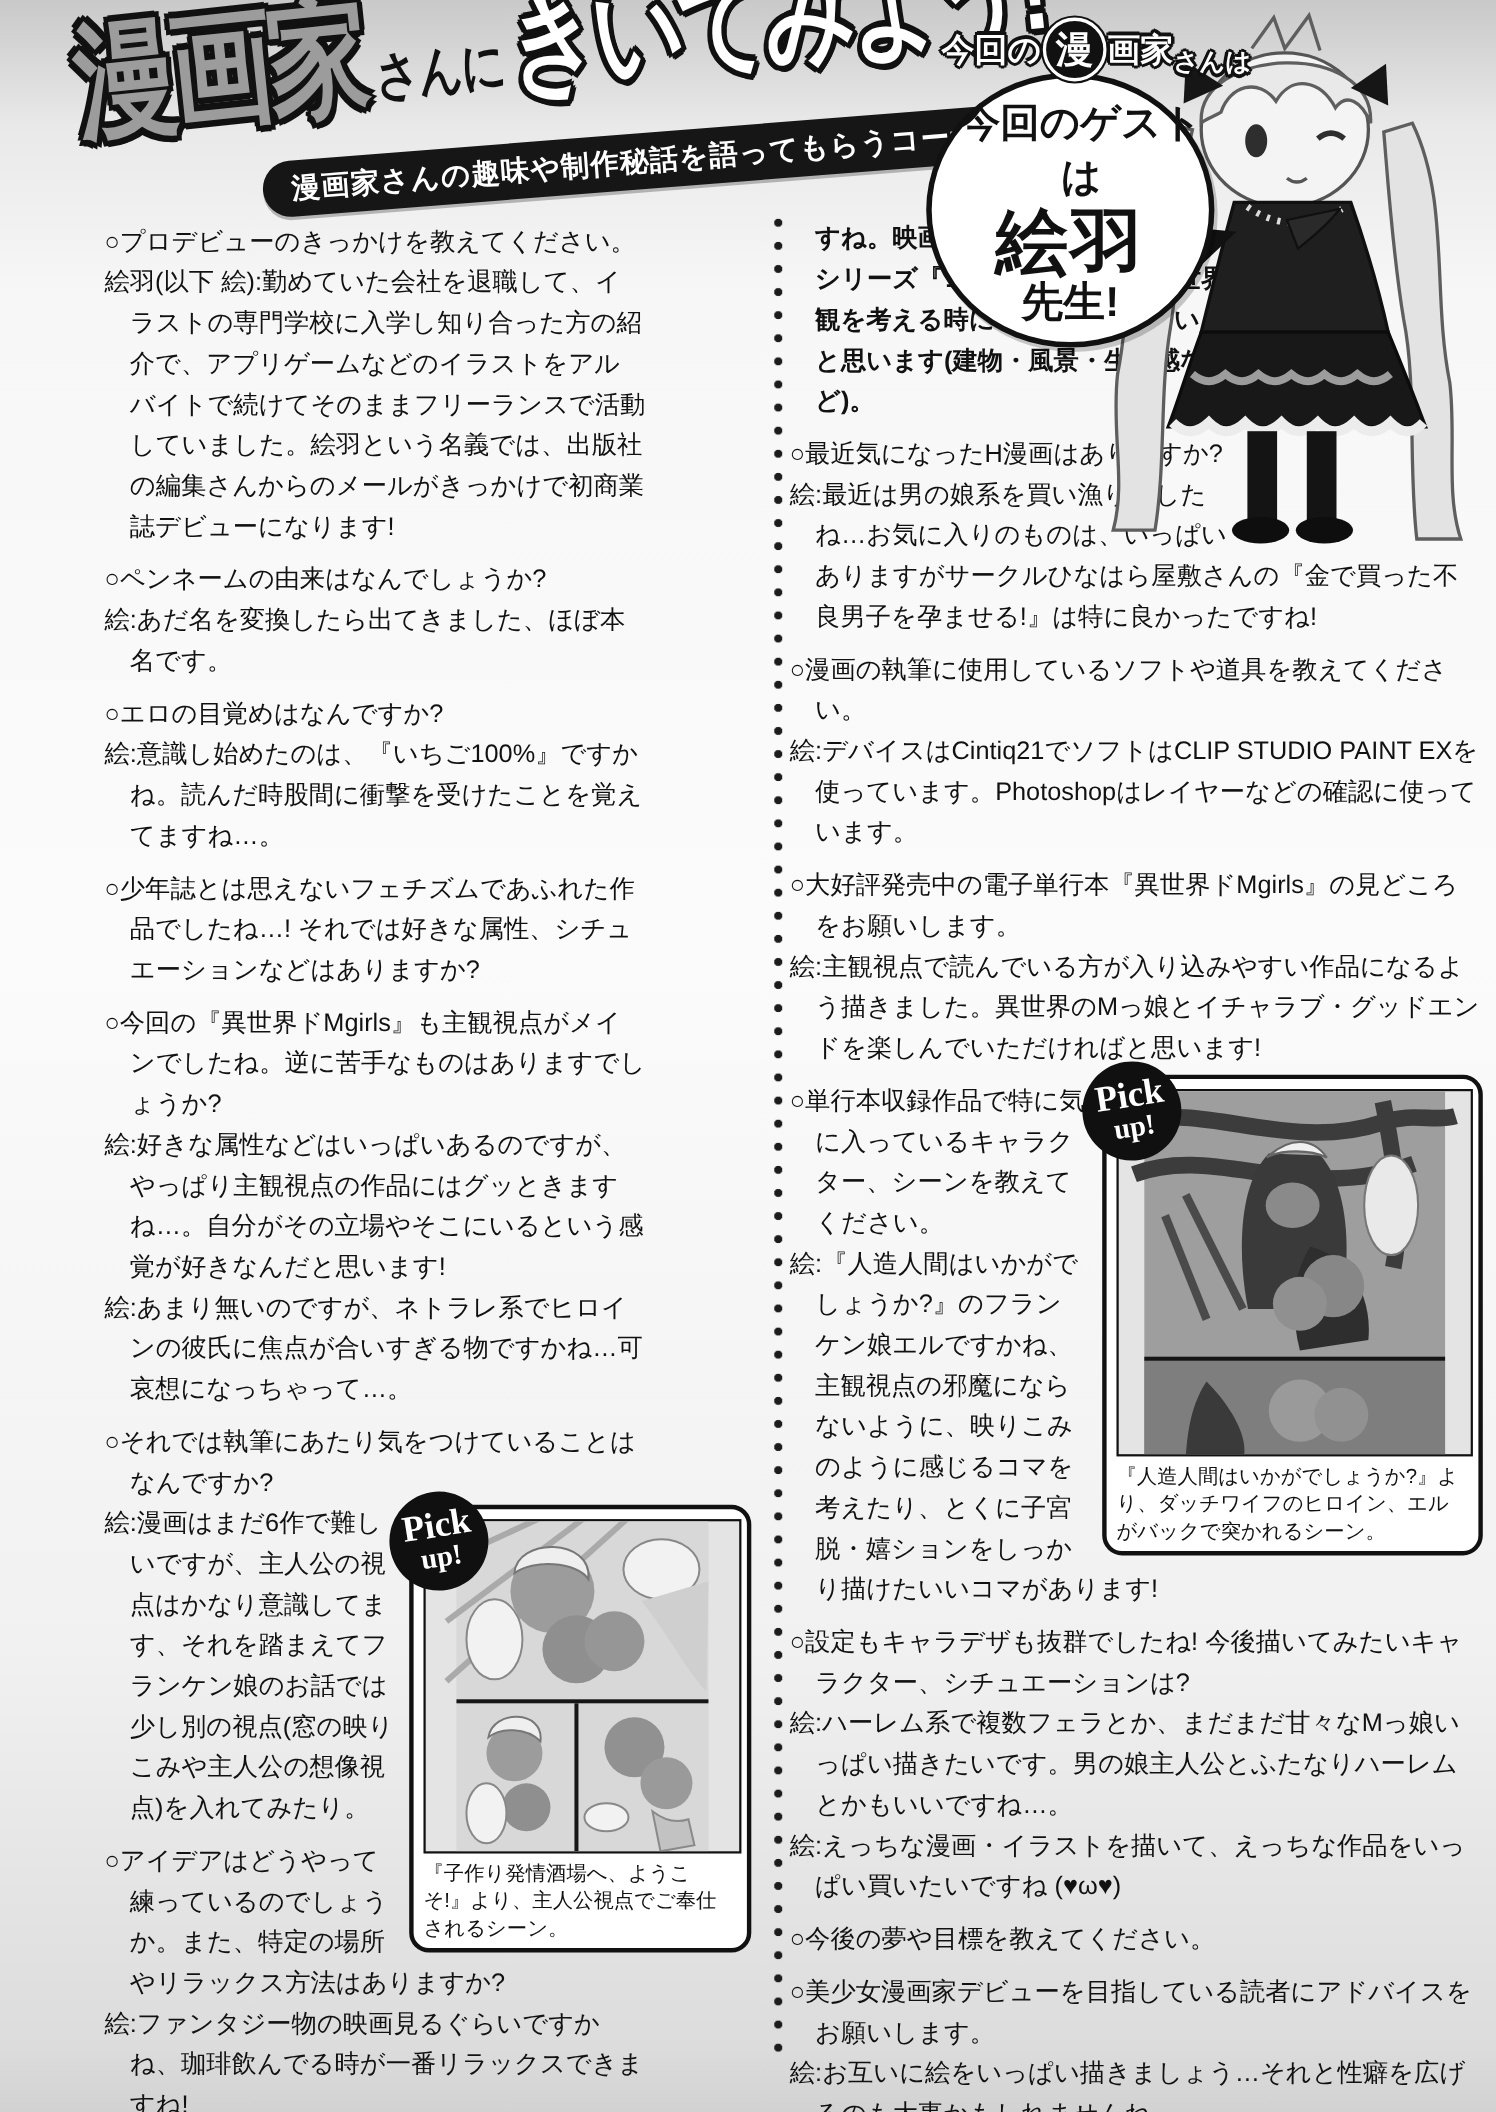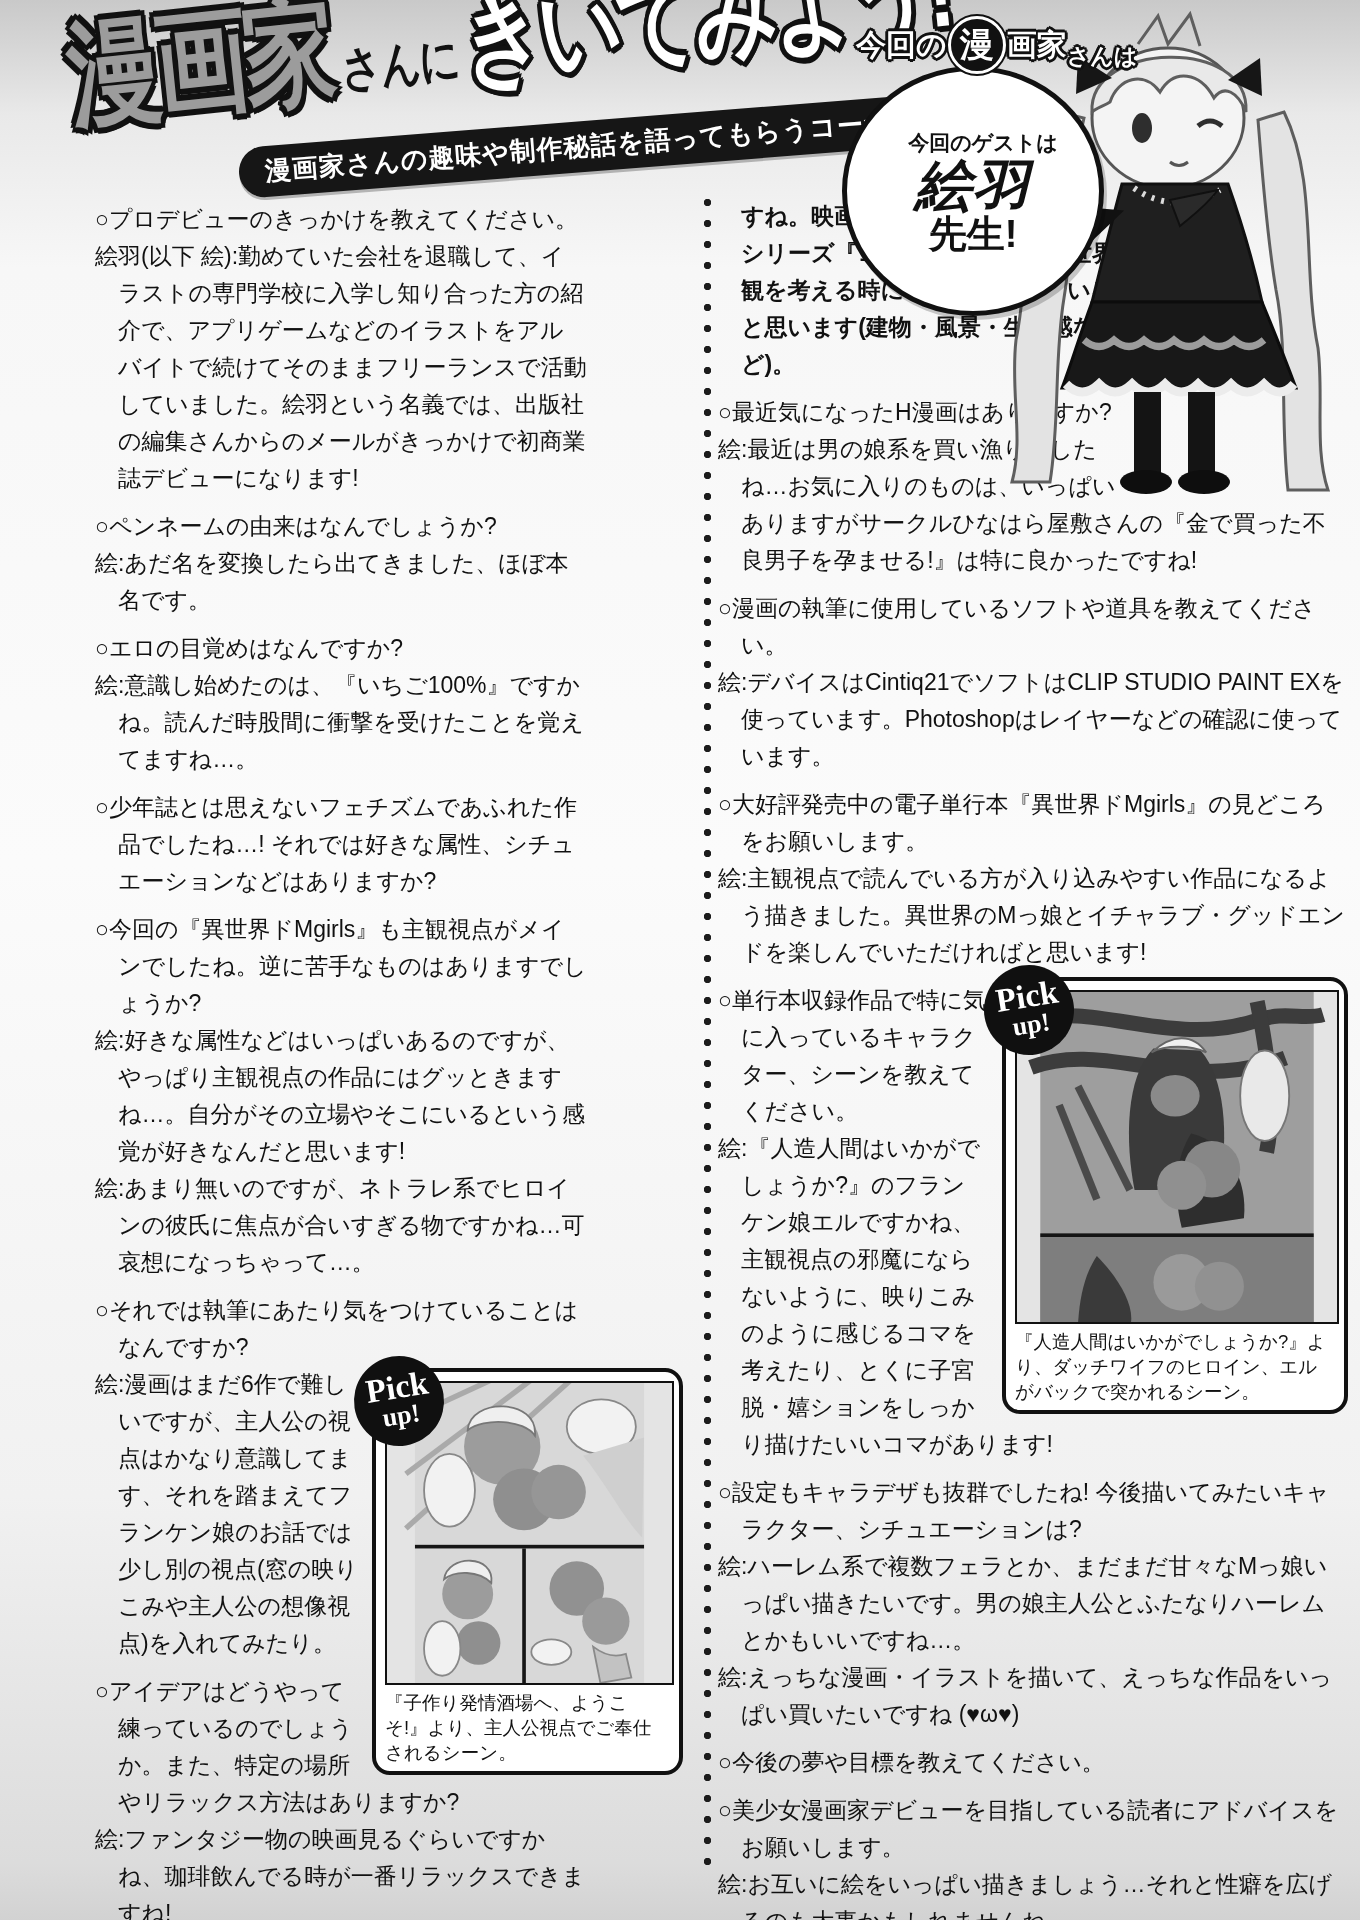--- a/index.html
+++ b/index.html
@@ -27,22 +27,22 @@
       padding:8px 26px;border-radius:28px;box-shadow:0 3px 0 rgba(0,0,0,.25);}
   .mangaka-badge{position:absolute;left:856px;top:16px;z-index:5;font-weight:900;font-size:30px;
       display:flex;align-items:center;white-space:nowrap;}
   .mangaka-badge .circ{display:inline-flex;align-items:center;justify-content:center;width:52px;height:52px;
       border-radius:50%;background:#111;color:#fff;font-size:34px;font-weight:900;margin:0 1px;
       border:3px solid #fff;box-shadow:0 0 0 2px #111;text-shadow:none;}
   .mangaka-badge .tail{font-size:23px;align-self:flex-end;margin-bottom:2px;}
   .bubble{position:absolute;left:842px;top:66px;width:252px;height:240px;background:#fff;border:5px solid #111;
       border-radius:50%;z-index:4;display:flex;flex-direction:column;align-items:center;justify-content:center;
       text-align:center;box-shadow:3px 4px 0 rgba(0,0,0,.2);}
-  .bubble .b1{font-size:21px;font-weight:900;color:#111;margin-left:20px;}
-  .bubble .b2{font-size:56px;font-weight:900;color:#111;line-height:1.05;letter-spacing:2px;font-style:italic;}
+  .bubble .b1{font-size:36px;font-weight:900;color:#111;margin-left:20px;}
+  .bubble .b2{font-size:66px;font-weight:900;color:#111;line-height:1.05;letter-spacing:2px;}
   .bubble .b3{font-size:38px;font-weight:900;color:#111;line-height:1;}
   .bubble-tail{position:absolute;left:1080px;top:200px;width:0;height:0;z-index:3;
       border-top:16px solid transparent;border-bottom:26px solid transparent;border-left:46px solid #111;
       transform:rotate(-14deg);}
   .guest-art{position:absolute;right:-6px;top:0;width:400px;height:500px;z-index:2;}
 
   
   .divider{position:absolute;left:703px;top:192px;width:9px;height:1676px;z-index:1;
       background-image:radial-gradient(circle,#1c1c1c 3.4px,rgba(0,0,0,0) 4px);
       background-size:9px 21px;background-repeat:repeat-y;background-position:center top;}

